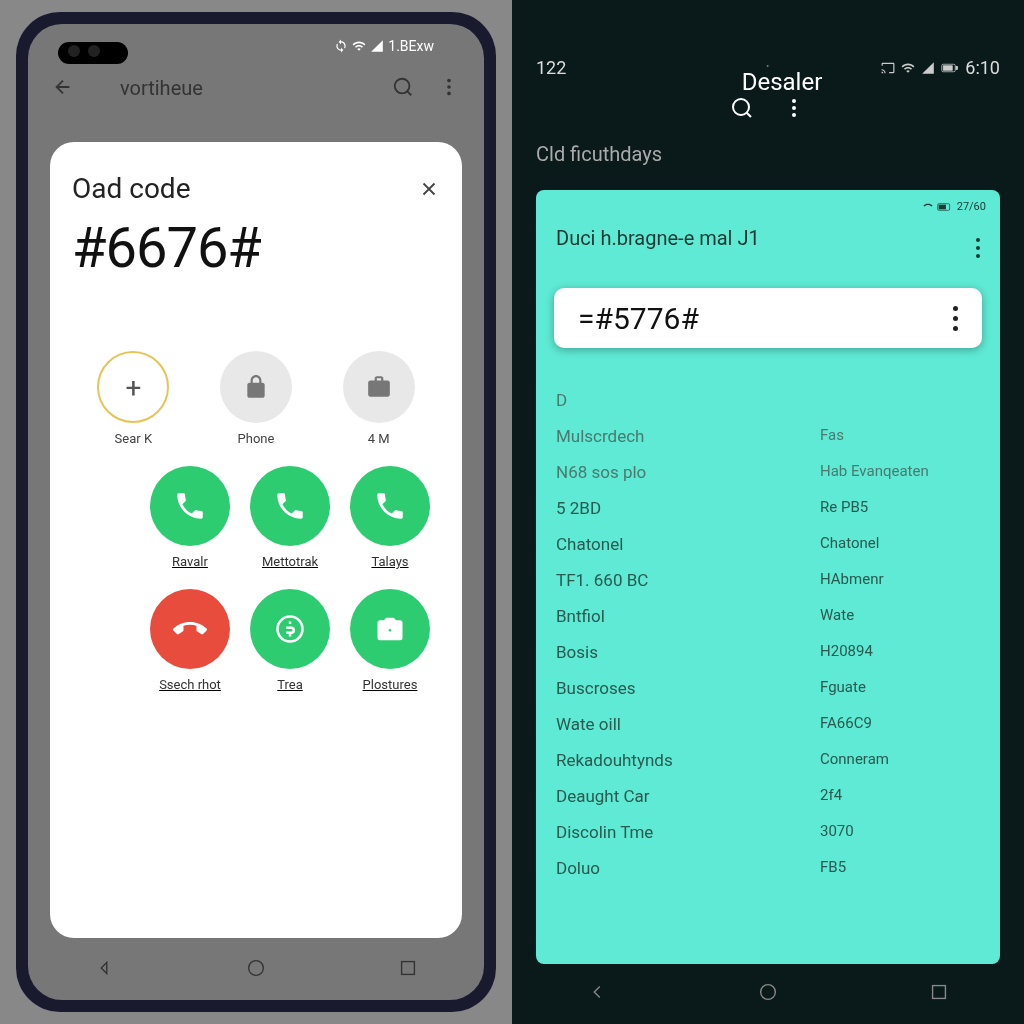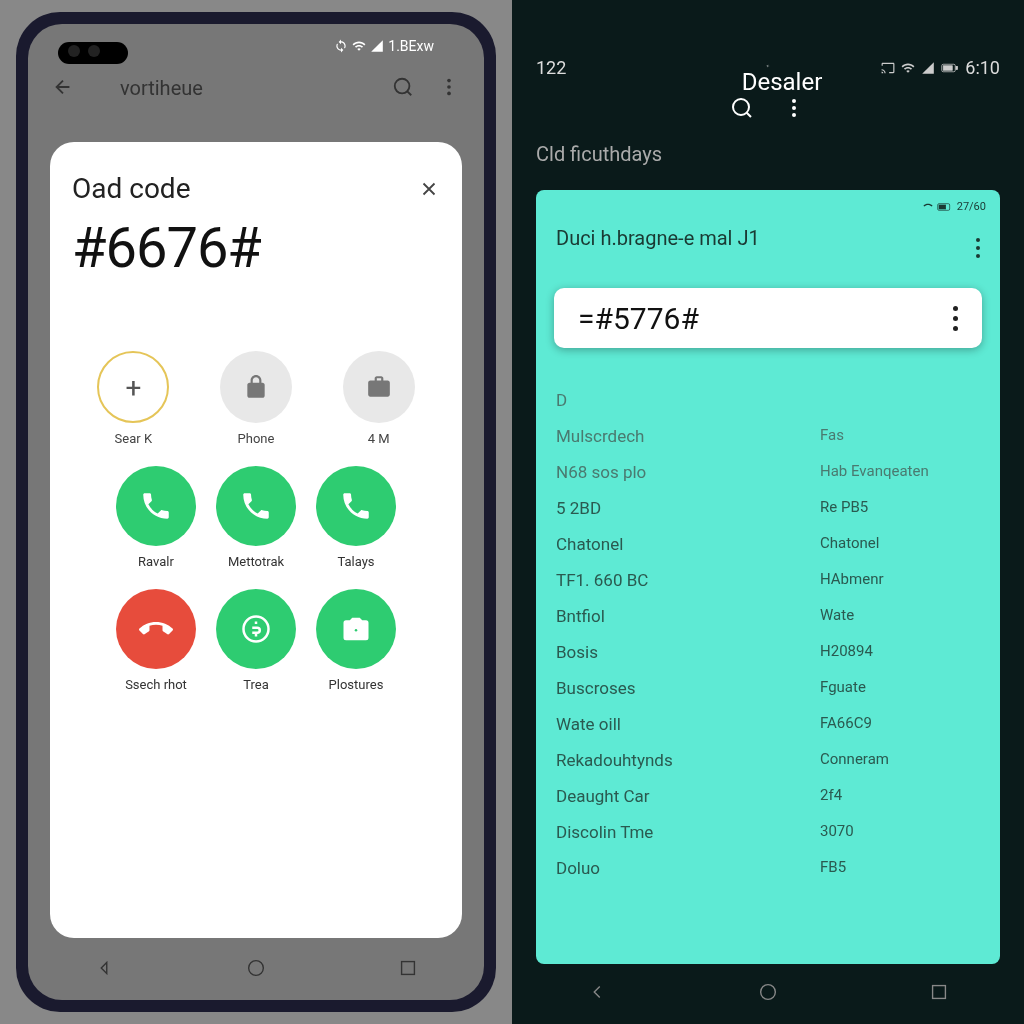--- a/index.html
+++ b/index.html
@@ -25,21 +25,21 @@
 .card-head .close { font-size: 24px; color: #444; }
 .big-code { font-size: 56px; font-weight: 400; color: #111; margin-bottom: 70px; letter-spacing: -1px; }
 
 .chip-row { display: flex; justify-content: space-around; margin-bottom: 12px; }
 .chip-col { display: flex; flex-direction: column; align-items: center; gap: 8px; width: 100px; }
 .chip { width: 72px; height: 72px; border-radius: 50%; display: flex; align-items: center; justify-content: center; font-size: 28px; }
 .chip.outline { border: 2px solid #e5c558; background: #fff; color: #555; }
 .chip.grey { background: #e8e8e8; color: #666; }
 .chip-label { font-size: 13px; color: #444; }
 
-.action-row { display: flex; justify-content: center; margin-top: 20px; }
+.action-row { display: flex; justify-content: flex-end; margin-top: 20px; text-decoration: underline; }
 .act-col { display: flex; flex-direction: column; align-items: center; gap: 8px; width: 100px; }
 .act-btn { width: 80px; height: 80px; border-radius: 50%; display: flex; align-items: center; justify-content: center; }
 .green { background: #2ecc71; }
 .red { background: #e74c3c; }
 .act-label { font-size: 13px; color: #333; }
 
 .nav-bar { position: absolute; bottom: 14px; left: 0; right: 0; height: 36px; display: flex; justify-content: space-around; align-items: center; color: #333; }
 
 
 .right-pane { background: #0a1a1a; color: #ccc; position: relative; }

